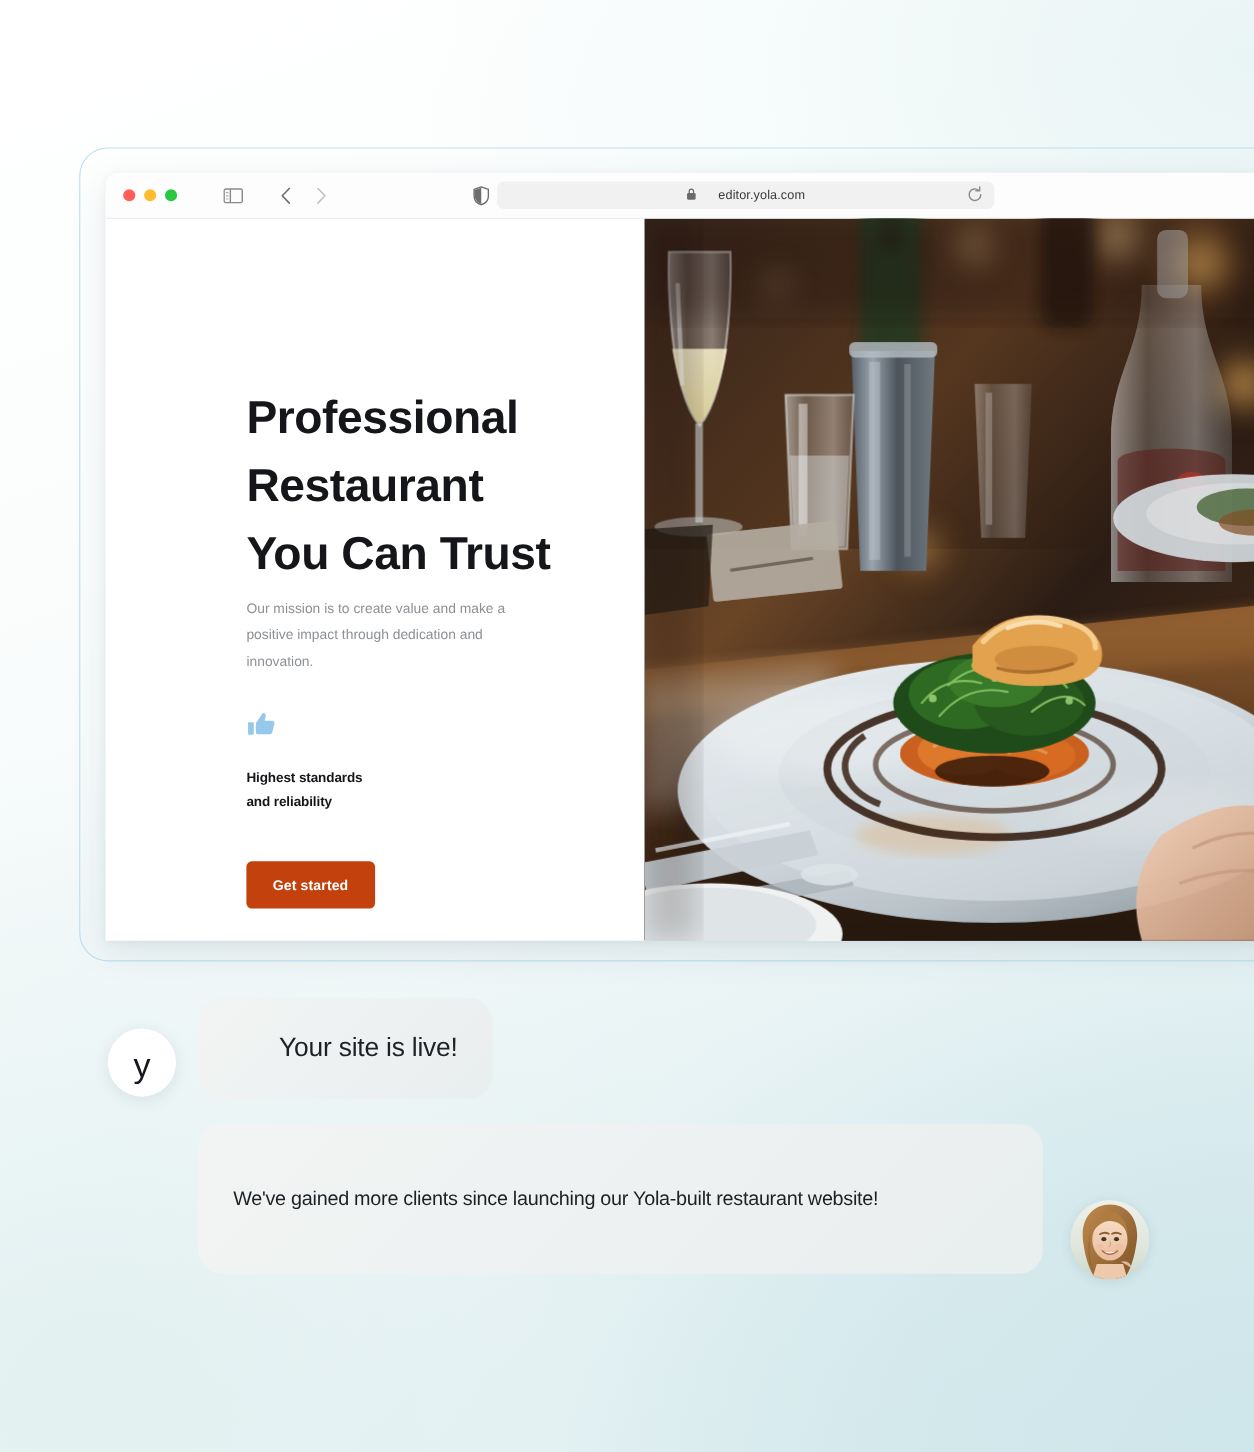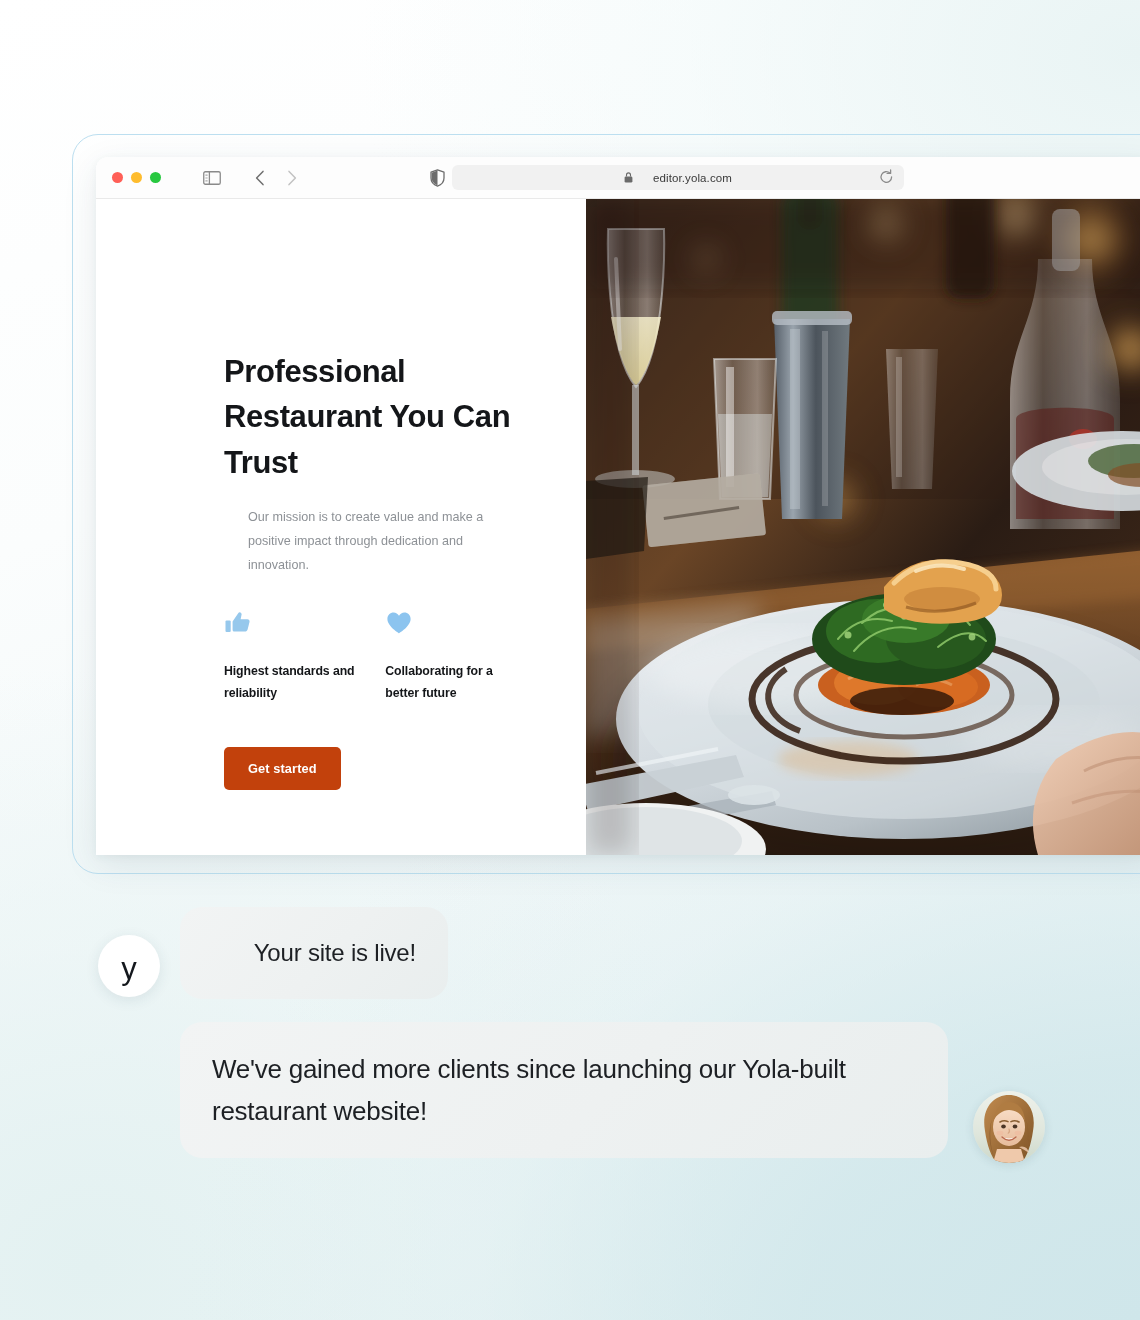--- a/index.html
+++ b/index.html
@@ -120,34 +120,33 @@
     background: #ffffff;
     position: relative;
   }
   .left-inner {
     position: absolute;
     left: 128px;
     top: 150px;
     width: 290px;
   }
   h1.hero {
-    font-size: 31px;
+    font-size: 42px;
     line-height: 1.46;
     font-weight: 700;
     color: #141619;
     letter-spacing: -0.4px;
-    margin-bottom: 20px;
+    margin-bottom: 8px;
   }
   p.sub {
     font-size: 12.6px;
     line-height: 1.92;
     color: #8d9196;
     margin-bottom: 32px;
     max-width: 278px;
-    margin-left: 24px;
   }
   .features {
     display: flex;
     gap: 0;
     margin-bottom: 42px;
   }
   .feature { width: 163px; }
   .feature:last-child { width: 130px; }
   .feat-icon { height: 30px; margin-bottom: 22px; display: flex; align-items: flex-start; }
   .feat-label {
@@ -215,21 +214,21 @@
     padding: 0 32px;
     justify-content: flex-end;
   }
   .bubble-1 .msg { font-size: 24px; color: #1d2024; letter-spacing: -0.2px; }
   .bubble-2 {
     left: 180px; top: 1022px;
     width: 768px; height: 136px;
     padding: 0 32px;
   }
   .bubble-2 .msg {
-    font-size: 26px;
+    font-size: 18px;
     line-height: 1.62;
     color: #1d2024;
     letter-spacing: -0.25px;
   }
 
   .avatar-photo {
     position: absolute;
     left: 973px;
     top: 1091px;
     width: 72px;
@@ -317,28 +316,20 @@
             <div class="feature">
               <div class="feat-icon">
                 <svg width="28" height="28" viewBox="0 0 28 28" fill="none">
                   <rect x="1.5" y="11.5" width="5.2" height="11.5" rx="1.1" fill="#96c8ec"></rect>
                   <path d="M8.6 12.6L14.2 4.2C14.7 3.4 15.6 3.1 16.4 3.4C17.3 3.8 17.8 4.7 17.6 5.6L16.6 10.2H23.3C24.8 10.2 25.9 11.6 25.5 13L23.6 20.4C23.3 21.6 22.2 22.5 20.9 22.5H10.1C9.3 22.5 8.6 21.8 8.6 21V12.6Z" fill="#96c8ec"></path>
                 </svg>
               </div>
               <div class="feat-label">Highest standards and reliability</div>
             </div>
 
-            <div class="feature">
-              <div class="feat-icon">
-                <svg width="28" height="28" viewBox="0 0 28 28" fill="none">
-                  <path d="M14 24.2S2.4 17.3 2.4 9.9C2.4 6.3 5.2 3.6 8.6 3.6C10.9 3.6 12.9 4.9 14 6.8C15.1 4.9 17.1 3.6 19.4 3.6C22.8 3.6 25.6 6.3 25.6 9.9C25.6 17.3 14 24.2 14 24.2Z" fill="#8cc4ef"></path>
-                </svg>
-              </div>
-              <div class="feat-label">Collaborating for a better future</div>
-            </div>
 
           </div>
 
           <button class="cta">Get started</button>
         </div>
       </div>
 
       <div class="photo">
         <svg viewBox="0 0 570 656" preserveAspectRatio="xMidYMid slice">
           <defs>

